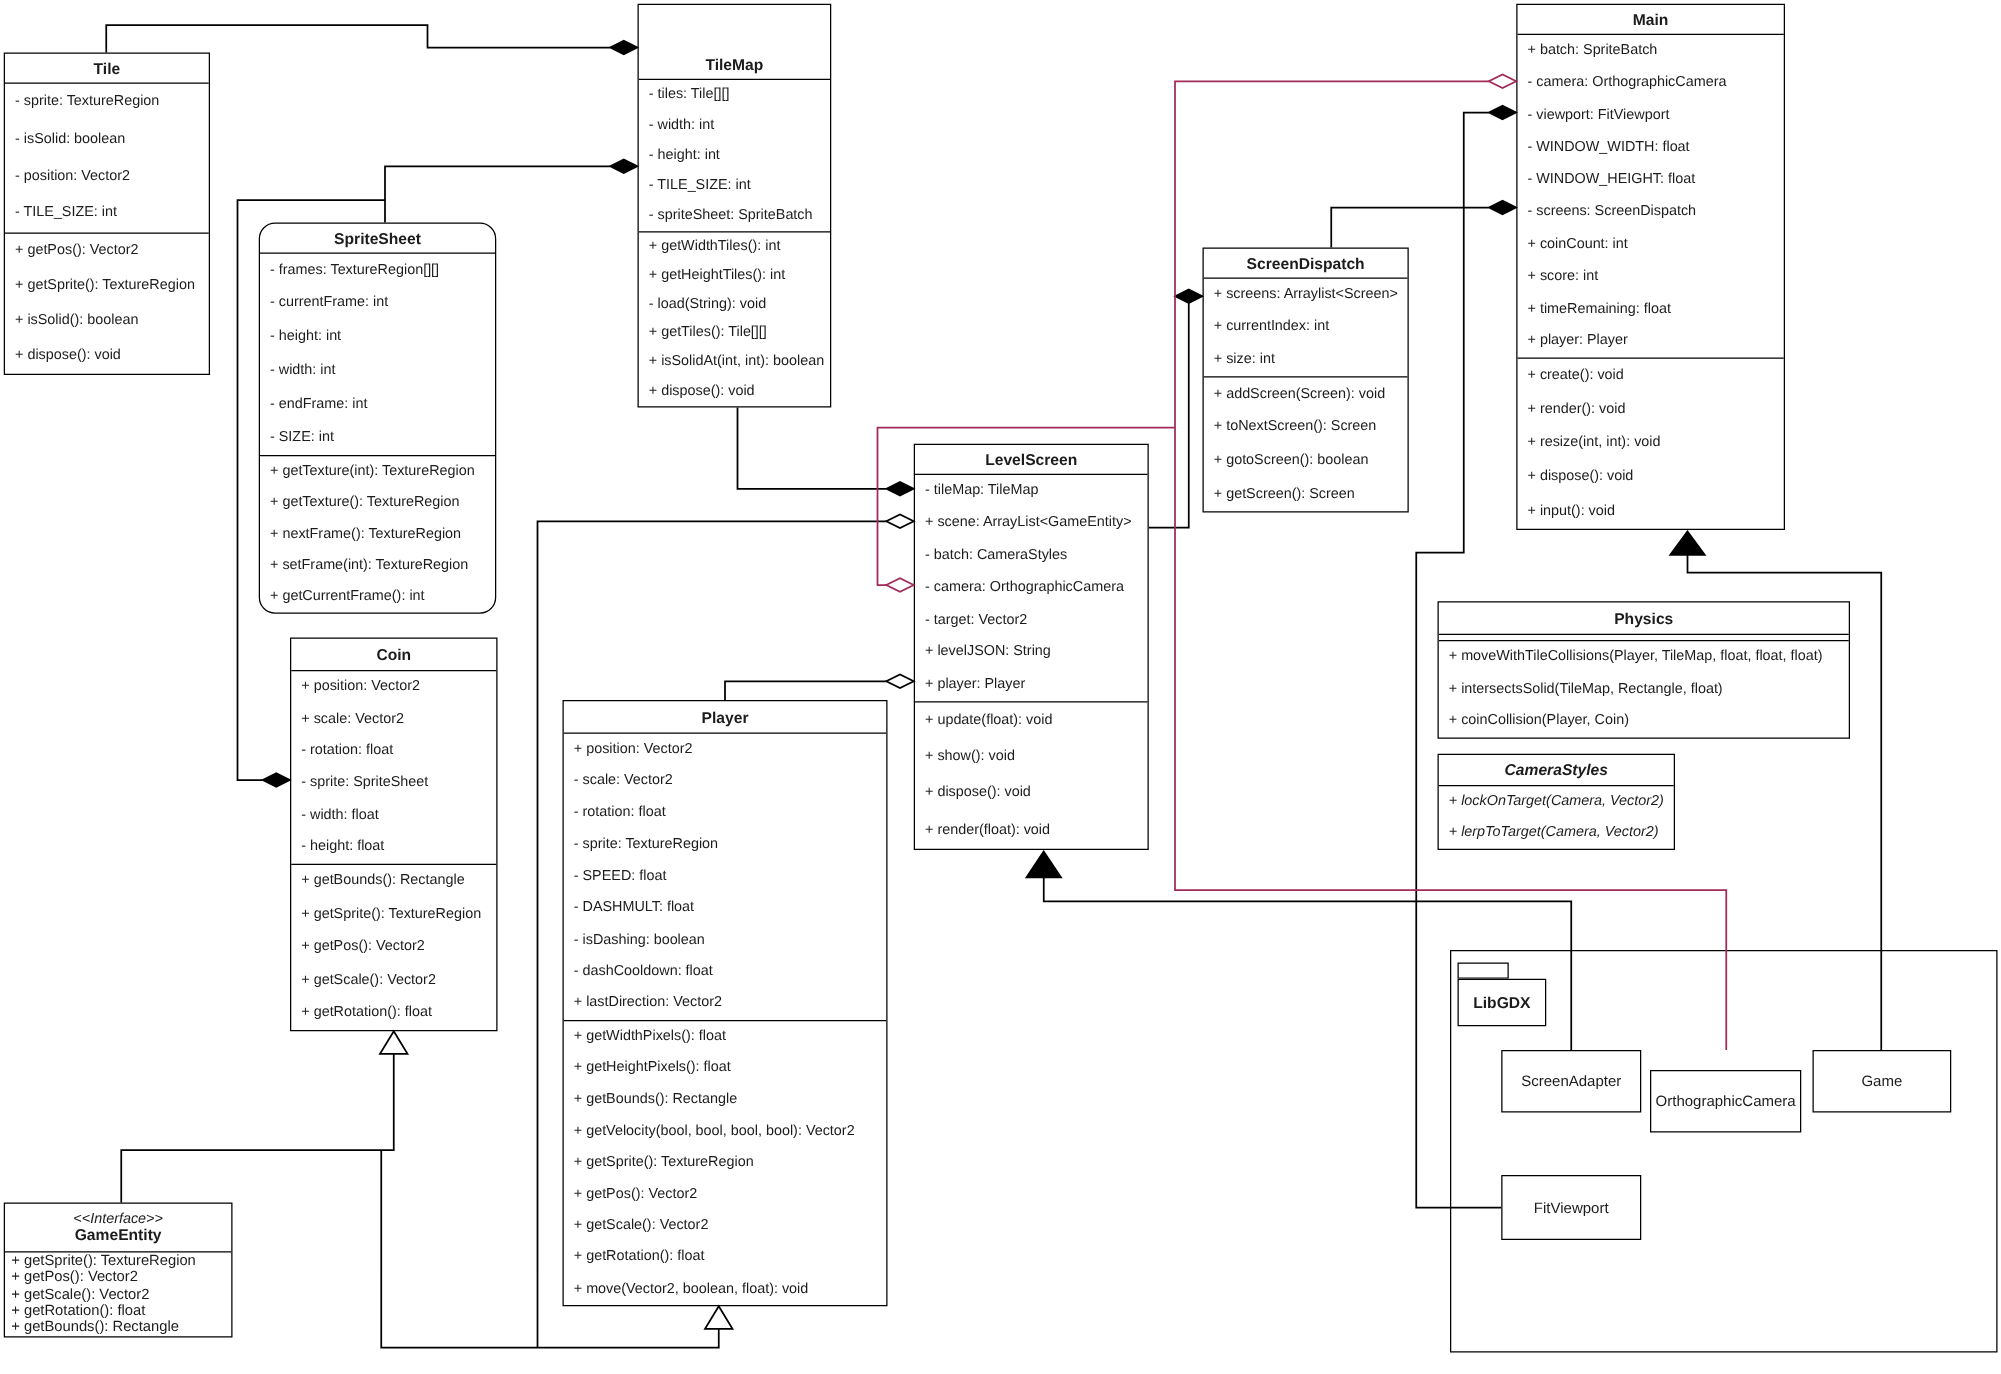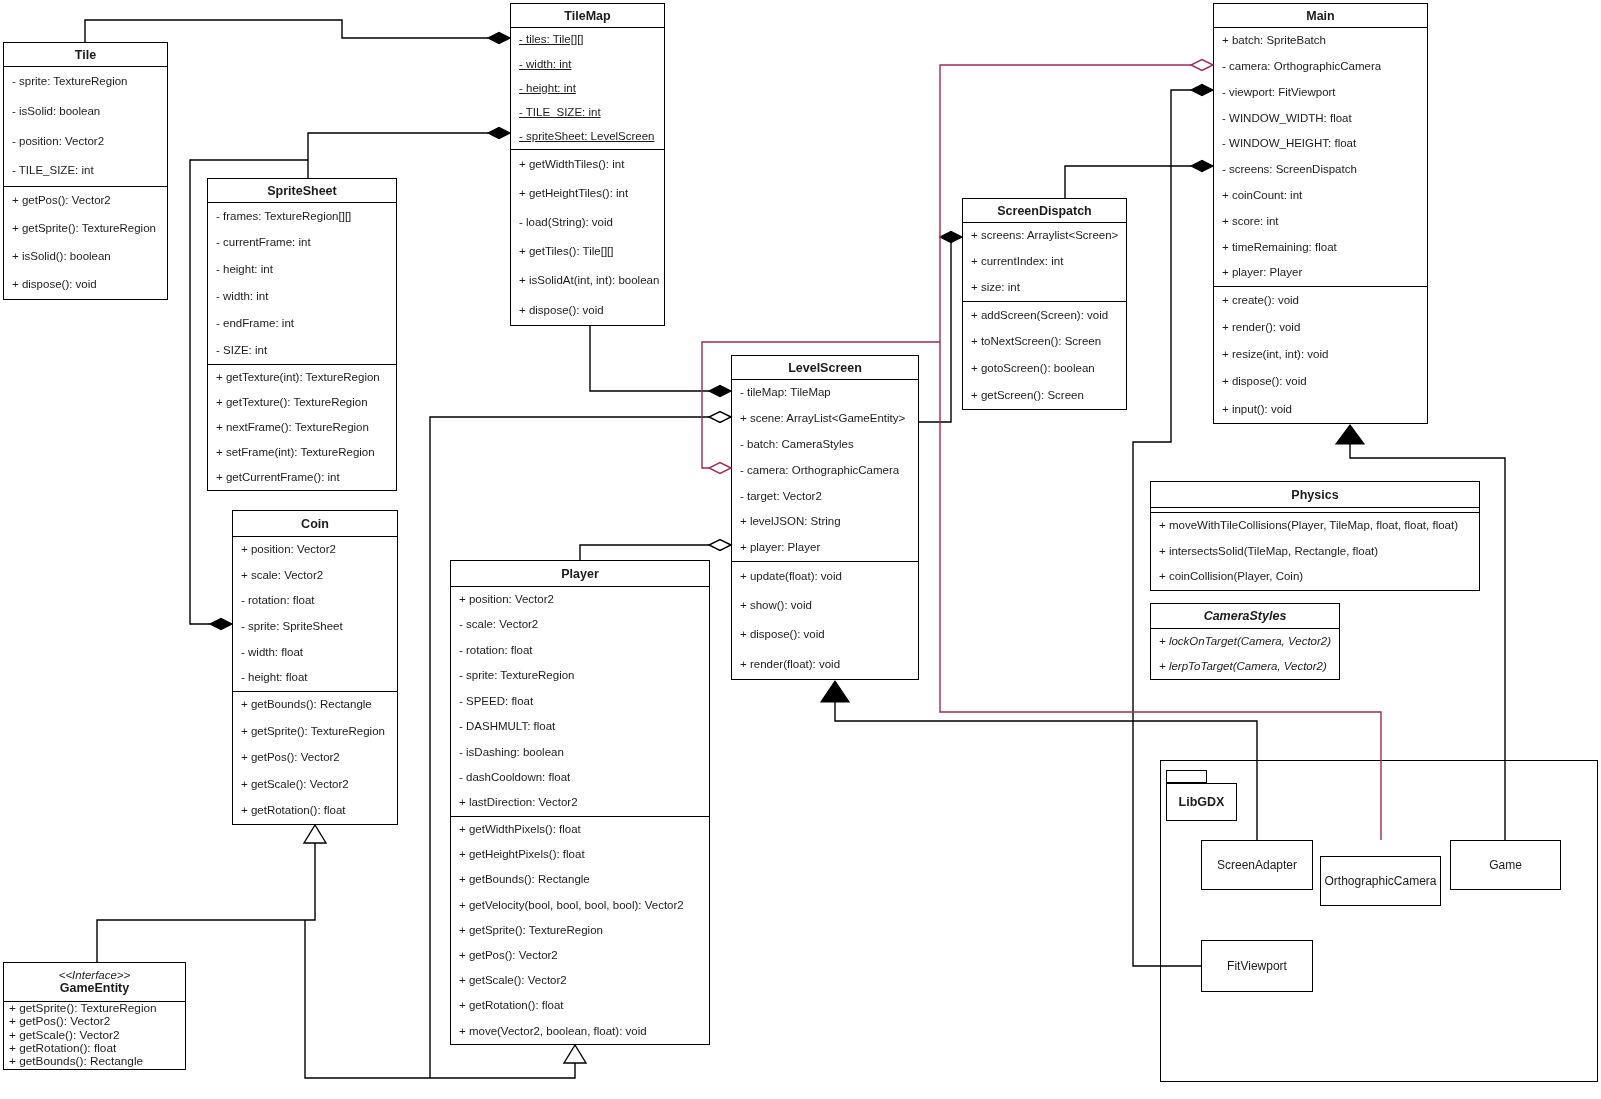--- a/index.html
+++ b/index.html
@@ -45,39 +45,39 @@
       </div>
     <div class="uml-sec grow">
         <div class="uml-row">+ getPos(): Vector2</div>
         <div class="uml-row">+ getSprite(): TextureRegion</div>
         <div class="uml-row">+ isSolid(): boolean</div>
         <div class="uml-row">+ dispose(): void</div>
       </div>
   </div>
 
   <div class="uml-box" style="left:510px;top:3px;width:155px;height:323px;">
-    <div class="uml-title" style="height:23px;">TileMap</div>
-    <div class="uml-sec" style="height:122px;text-decoration:underline;">
+    <div class="uml-title" style="height:23px;margin-top:36px;">TileMap</div>
+    <div class="uml-sec" style="height:122px;">
         <div class="uml-row">- tiles: Tile[][]</div>
         <div class="uml-row">- width: int</div>
         <div class="uml-row">- height: int</div>
         <div class="uml-row">- TILE_SIZE: int</div>
-        <div class="uml-row">- spriteSheet: LevelScreen</div>
+        <div class="uml-row">- spriteSheet: SpriteBatch</div>
       </div>
     <div class="uml-sec grow">
         <div class="uml-row">+ getWidthTiles(): int</div>
         <div class="uml-row">+ getHeightTiles(): int</div>
         <div class="uml-row">- load(String): void</div>
         <div class="uml-row">+ getTiles(): Tile[][]</div>
         <div class="uml-row">+ isSolidAt(int, int): boolean</div>
         <div class="uml-row">+ dispose(): void</div>
       </div>
   </div>
 
-  <div class="uml-box" style="left:207px;top:178px;width:190px;height:313px;">
+  <div class="uml-box" style="left:207px;top:178px;width:190px;height:313px;border-radius:13px;">
     <div class="uml-title" style="height:23px;">SpriteSheet</div>
     <div class="uml-sec" style="height:162px;">
         <div class="uml-row">- frames: TextureRegion[][]</div>
         <div class="uml-row">- currentFrame: int</div>
         <div class="uml-row">- height: int</div>
         <div class="uml-row">- width: int</div>
         <div class="uml-row">- endFrame: int</div>
         <div class="uml-row">- SIZE: int</div>
       </div>
     <div class="uml-sec grow">

